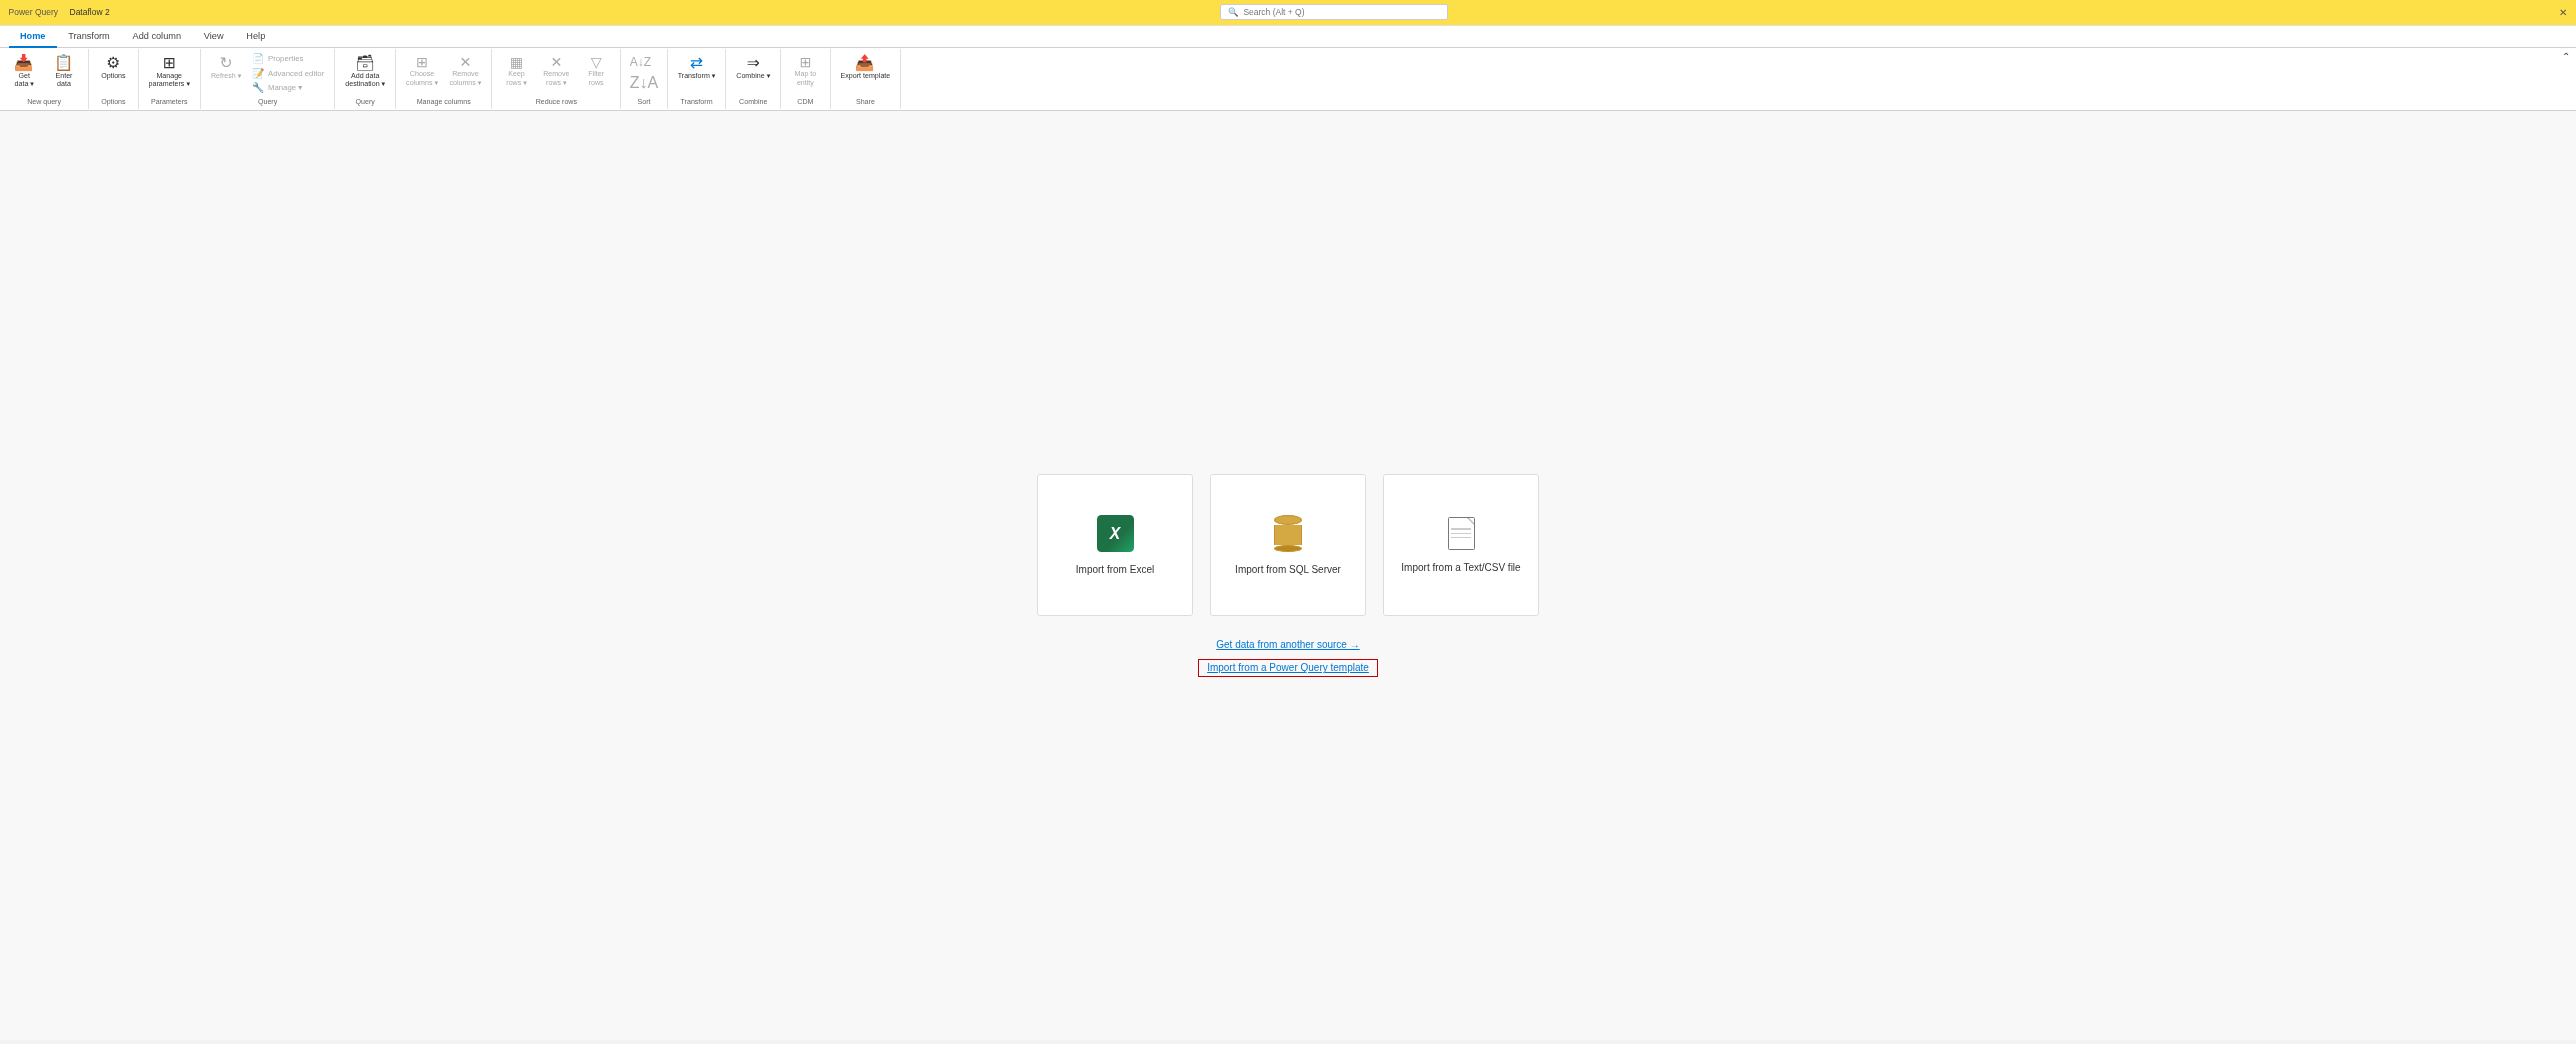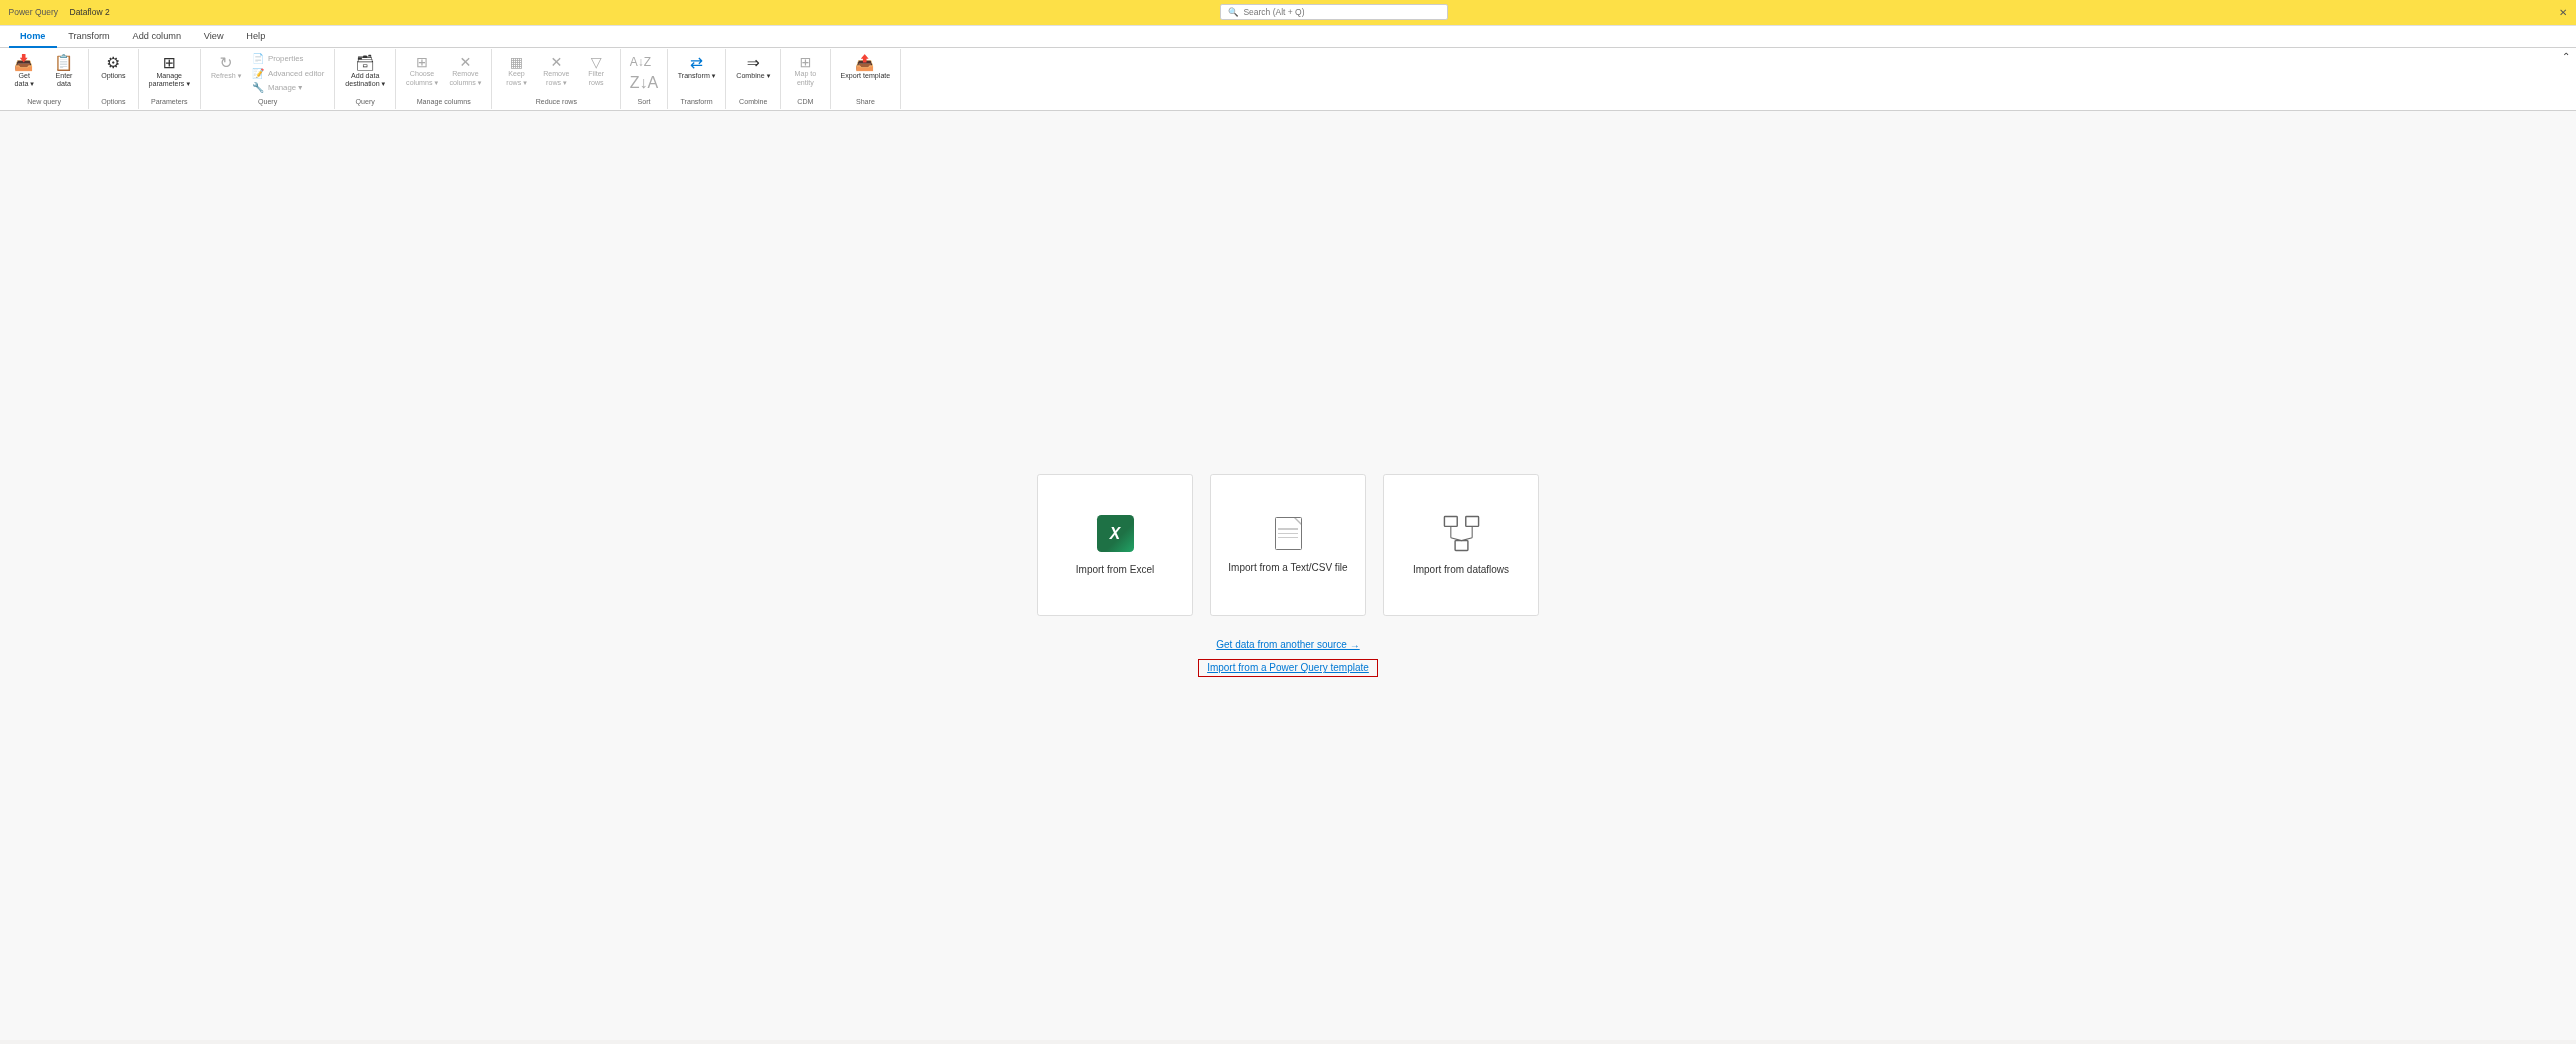--- a/index.html
+++ b/index.html
@@ -297,44 +297,40 @@
 <div class="main-content">
   <div class="cards-row">
 
     <div class="import-card">
       <div style="width:37px; height:37px; background: linear-gradient(135deg, #1e7145 60%, #21a366 100%); border-radius:4.3px; display:flex; align-items:center; justify-content:center;">
         <span style="color:#fff; font-weight:900; font-size:15.6px; font-style:italic;">X</span>
       </div>
       <span class="card-label">Import from Excel</span>
     </div>
 
+    <div class="import-card">
+      <div style="position:relative; width:28.4px; height:37px;">
+        <div style="width:28.4px; height:10px; background:#d4a843; border-radius:50%; border:1.1px solid #c49030;"></div>
+        <div style="width:28.4px; height:20px; background:#d4a843; border-left:1.1px solid #c49030; border-right:1.1px solid #c49030;"></div>
+        <div style="width:28.4px; height:7.1px; background:#b8891c; border-radius:50%; border:1.1px solid #c49030;"></div>
+      </div>
+      <span class="card-label">Import from SQL Server</span>
+    </div>
 
     <div class="import-card">
       <div style="position:relative; width:27px; height:33px; background:#fff; border:1.4px solid #777; border-radius:1.4px;">
         <div style="position:absolute; top:0; right:0; width:0; height:0; border-style:solid; border-width:0 7.1px 7.1px 0; border-color:transparent #bbb transparent transparent;"></div>
         <div style="position:absolute; top:0; right:0; width:0; height:0; border-style:solid; border-width:0 5.7px 5.7px 0; border-color:transparent #fff transparent transparent;"></div>
         <div style="position:absolute; top:10px; left:2.8px; right:2.8px; height:1.4px; background:#ccc;"></div>
         <div style="position:absolute; top:14.2px; left:2.8px; right:2.8px; height:1.4px; background:#ccc;"></div>
         <div style="position:absolute; top:18.5px; left:2.8px; right:2.8px; height:1.4px; background:#ccc;"></div>
       </div>
       <span class="card-label">Import from a Text/CSV file</span>
     </div>
 
-    <div class="import-card">
-      <svg width="37" height="37" viewBox="0 0 52 52">
-        <rect x="2" y="2" width="18" height="14" fill="none" stroke="#666" stroke-width="2" rx="1"></rect>
-        <rect x="32" y="2" width="18" height="14" fill="none" stroke="#666" stroke-width="2" rx="1"></rect>
-        <rect x="17" y="36" width="18" height="14" fill="none" stroke="#666" stroke-width="2" rx="1"></rect>
-        <line x1="11" y1="16" x2="11" y2="32" stroke="#666" stroke-width="1.5"></line>
-        <line x1="41" y1="16" x2="41" y2="32" stroke="#666" stroke-width="1.5"></line>
-        <line x1="11" y1="32" x2="26" y2="36" stroke="#666" stroke-width="1.5"></line>
-        <line x1="41" y1="32" x2="26" y2="36" stroke="#666" stroke-width="1.5"></line>
-      </svg>
-      <span class="card-label">Import from dataflows</span>
-    </div>
   </div>
 
   <div class="link-row">
     <a class="link-blue">Get data from another source →</a>
     <a class="link-red-box">Import from a Power Query template</a>
   </div>
 </div>
 
 
 </body></html>

